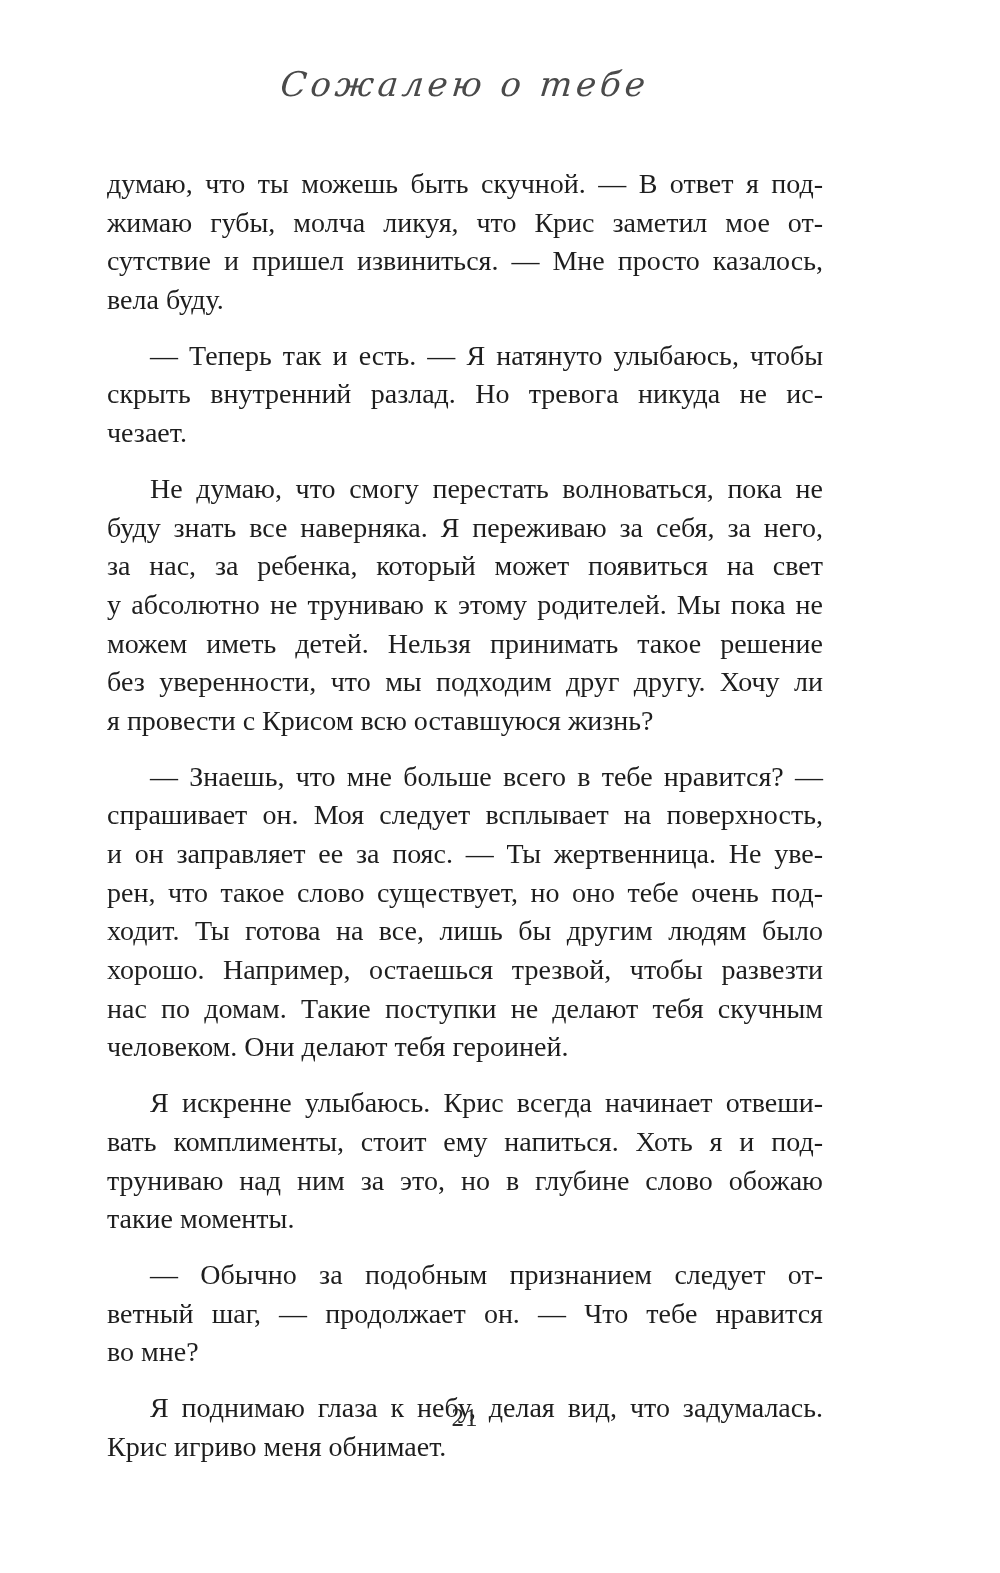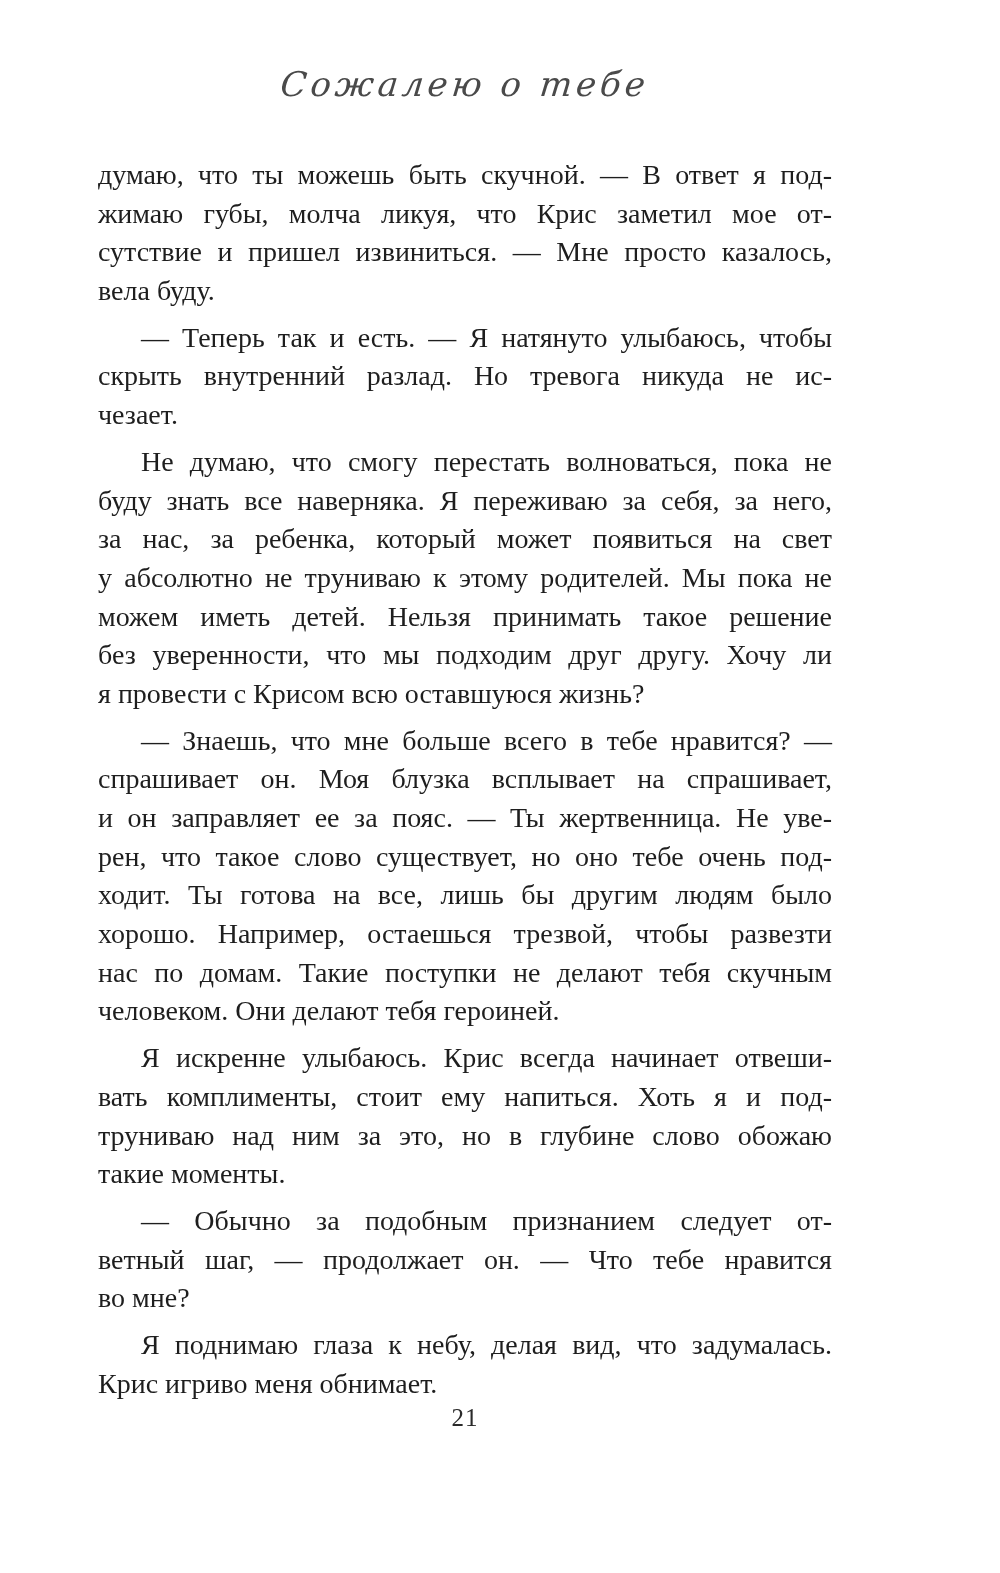--- a/index.html
+++ b/index.html
@@ -32,21 +32,21 @@
   }
   .text-block {
     position: absolute;
     top: 148px;
     left: 90px;
     width: 750px;
     font-size: 28px;
     line-height: 38.7px;
   }
   .paragraph {
-    margin: 8px;
+    margin: 17px;
   }
   .line {
     text-align: justify;
     text-align-last: justify;
     white-space: normal;
     height: 38.7px;
     overflow: visible;
   }
   .line.last {
     text-align: left;
@@ -88,21 +88,21 @@
         <div class="line indent">Не думаю, что смогу перестать волноваться, пока не</div>
         <div class="line">буду знать все наверняка. Я переживаю за себя, за него,</div>
         <div class="line">за нас, за ребенка, который может появиться на свет</div>
         <div class="line">у абсолютно не труниваю к этому родителей. Мы пока не</div>
         <div class="line">можем иметь детей. Нельзя принимать такое решение</div>
         <div class="line">без уверенности, что мы подходим друг другу. Хочу ли</div>
         <div class="line last">я провести с Крисом всю оставшуюся жизнь?</div>
       </div>
       <div class="paragraph">
         <div class="line indent">— Знаешь, что мне больше всего в тебе нравится? —</div>
-        <div class="line">спрашивает он. Моя блузка всплывает на спрашивает,</div>
+        <div class="line">спрашивает он. Моя следует всплывает на поверхность,</div>
         <div class="line">и он заправляет ее за пояс. — Ты жертвенница. Не уве-</div>
         <div class="line">рен, что такое слово существует, но оно тебе очень под-</div>
         <div class="line">ходит. Ты готова на все, лишь бы другим людям было</div>
         <div class="line">хорошо. Например, остаешься трезвой, чтобы развезти</div>
         <div class="line">нас по домам. Такие поступки не делают тебя скучным</div>
         <div class="line last">человеком. Они делают тебя героиней.</div>
       </div>
       <div class="paragraph">
         <div class="line indent">Я искренне улыбаюсь. Крис всегда начинает отвеши-</div>
         <div class="line">вать комплименты, стоит ему напиться. Хоть я и под-</div>

